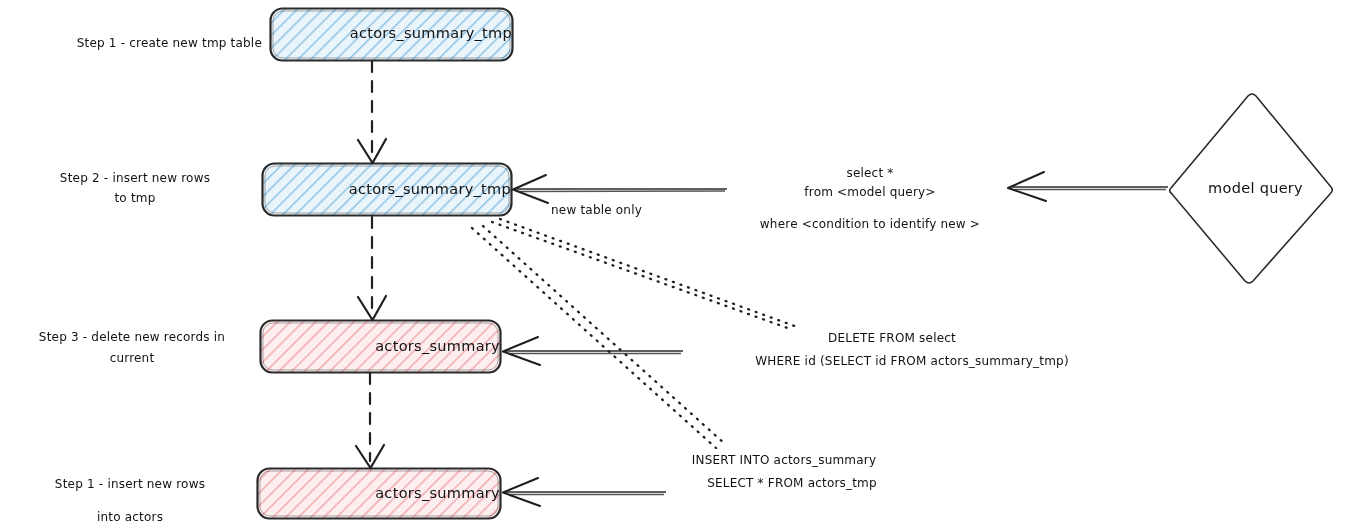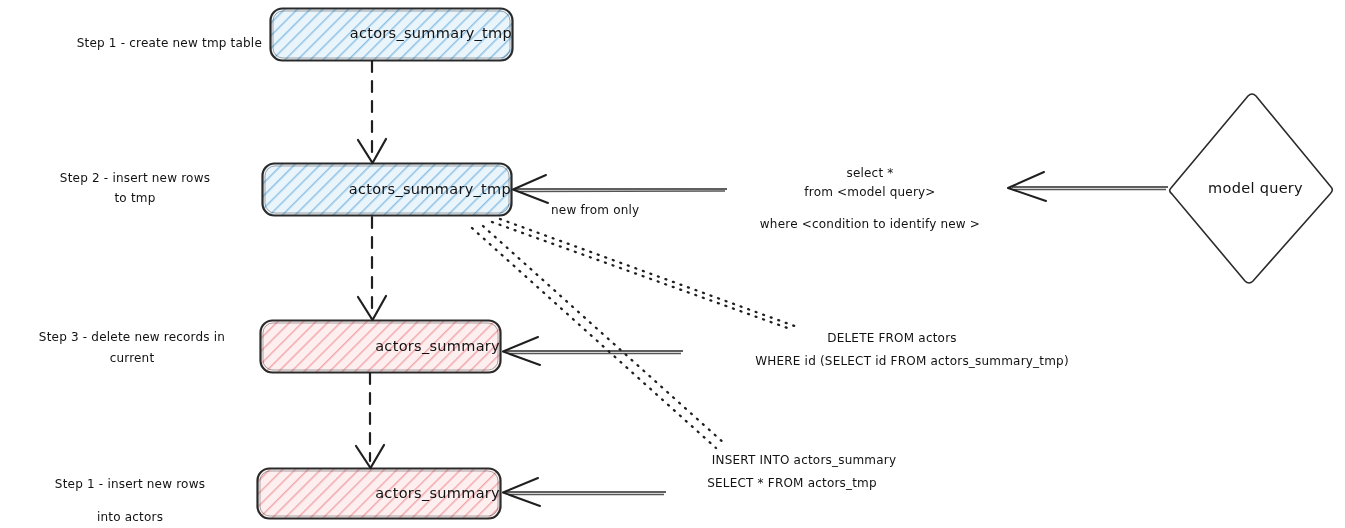--- a/index.html
+++ b/index.html
@@ -128,29 +128,29 @@
 
 <div class="lbl center" style="left:10px;top:474px;width:240px;">Step 1 - insert new rows</div>
 <div class="lbl center" style="left:10px;top:495px;width:240px;margin-top:12px;">into actors</div>
 
 <div class="node-text" style="left:270px;top:25px;width:242px;">actors_summary_tmp</div>
 <div class="node-text" style="left:262px;top:181px;width:249px;">actors_summary_tmp</div>
 <div class="node-text" style="left:260px;top:338px;width:240px;">actors_summary</div>
 <div class="node-text" style="left:257px;top:485px;width:243px;">actors_summary</div>
 <div class="node-text" style="left:1171px;top:180px;width:132px;">model query</div>
 
-<div class="lbl" style="left:551px;top:200px;">new from only</div>
+<div class="lbl" style="left:551px;top:200px;">new table only</div>
 
 <div class="lbl center" style="left:735px;top:163px;width:270px;">select *</div>
 <div class="lbl center" style="left:735px;top:182px;width:270px;">from &lt;model query&gt;</div>
 <div class="lbl center" style="left:735px;top:214px;width:270px;">where &lt;condition to identify new &gt;</div>
 
-<div class="lbl center" style="left:688px;top:328px;width:408px;">DELETE FROM actors</div>
+<div class="lbl center" style="left:688px;top:328px;width:408px;">DELETE FROM select</div>
 <div class="lbl center" style="left:708px;top:351px;width:408px;">WHERE id (SELECT id FROM actors_summary_tmp)</div>
 
-<div class="lbl center" style="left:668px;top:450px;width:272px;">INSERT INTO actors_summary</div>
+<div class="lbl center" style="left:648px;top:450px;width:272px;">INSERT INTO actors_summary</div>
 <div class="lbl center" style="left:656px;top:473px;width:272px;">SELECT * FROM actors_tmp</div>
 
 <div class="hit" style="left:270px;top:8px;width:243px;height:53px;"></div>
 <div class="hit" style="left:262px;top:163px;width:250px;height:53px;"></div>
 <div class="hit" style="left:260px;top:320px;width:241px;height:53px;"></div>
 <div class="hit" style="left:257px;top:468px;width:244px;height:51px;"></div>
 <div class="hit" style="left:1168px;top:92px;width:167px;height:194px;"></div>
 
 </body></html>

